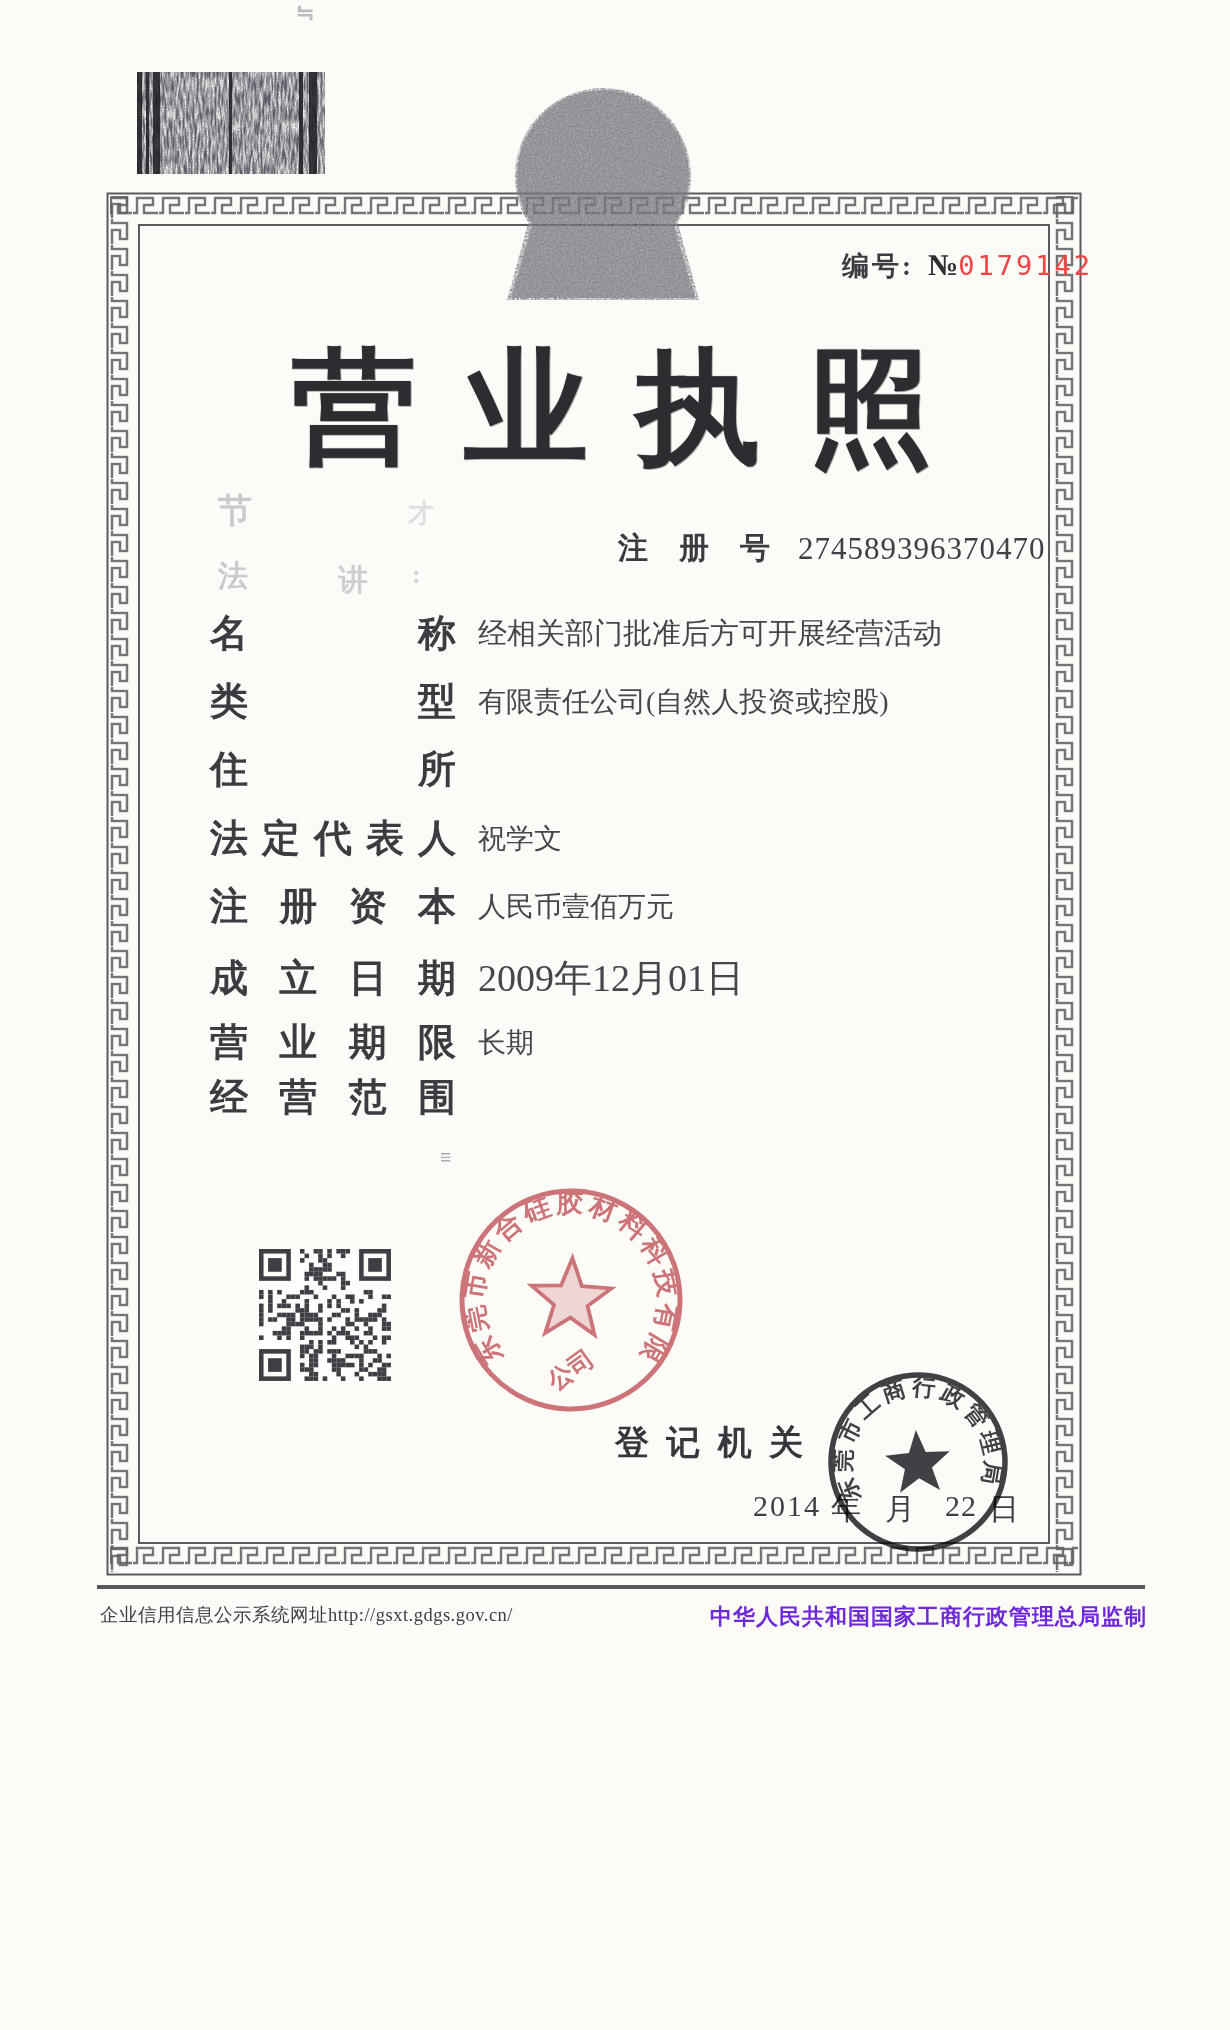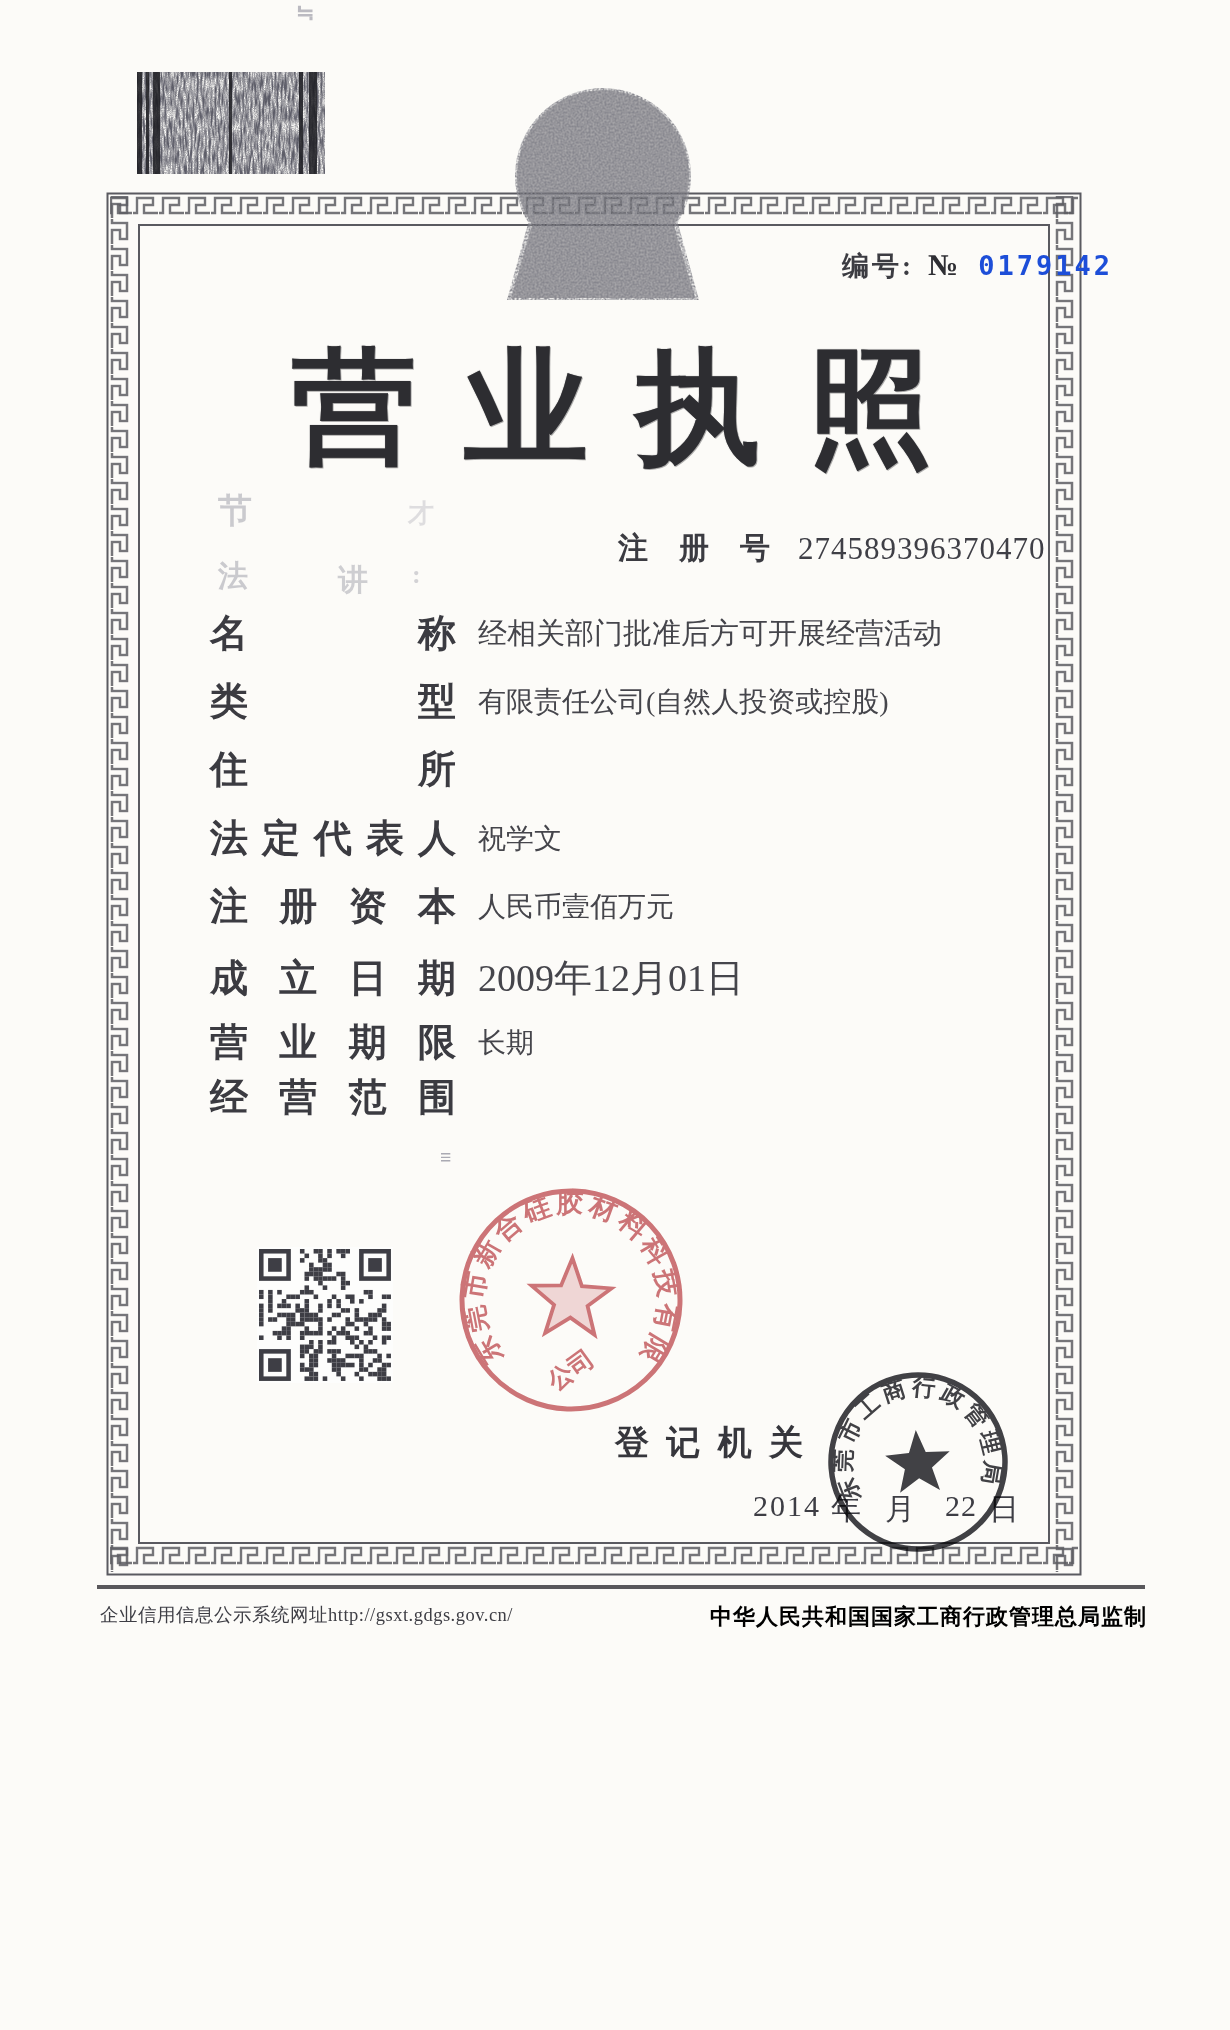--- a/index.html
+++ b/index.html
@@ -8,22 +8,22 @@
     background:#fcfbf8;
     font-family:"Liberation Serif", serif;
     color:#3a3a40;
   }
   .abs{position:absolute;}
 
   
   .serial{left:842px;top:248px;display:flex;align-items:baseline;z-index:2;}
   .serial .s-label{font-size:27px;font-weight:600;letter-spacing:3px;color:#3c3c42;}
   .serial .s-no{font-size:30px;font-weight:800;margin-left:14px;color:#2e2e33;}
-  .serial .s-num{font-size:27px;font-weight:700;margin-left:20px;letter-spacing:3px;
-    font-family:"DejaVu Sans Mono", monospace;color:#1d4ed8;}
+  .serial .s-num{font-size:27px;font-weight:400;margin-left:0;letter-spacing:3px;
+    font-family:"DejaVu Sans Mono", monospace;color:#ef4444;}
 
   
   .cert-title{left:292px;top:338px;display:flex;gap:48px;z-index:2;
     font-family:"Liberation Sans", sans-serif;font-weight:900;font-size:124px;line-height:1.12;
     color:#2d2d31;text-shadow:0 0 1px rgba(45,45,49,.65), 1px 1px 0 rgba(45,45,49,.35);}
 
   
   .regno{left:618px;top:528px;display:flex;align-items:center;z-index:2;}
   .regno .r-label{width:152px;font-size:30px;font-weight:700;color:#3b3b41;}
   .regno .r-value{margin-left:28px;font-size:31px;letter-spacing:1px;color:#3f3f46;font-weight:500;}
@@ -47,21 +47,21 @@
   .issue-date .d-du{margin-left:12px;}
 
   
   .seal{z-index:5;mix-blend-mode:multiply;pointer-events:none;}
   .seal-red{left:452px;top:1181px;opacity:.82;transform:rotate(2deg);}
   .seal-black{left:822px;top:1366px;opacity:.9;transform:rotate(-4deg);}
 
   
   .edge-line{left:97px;top:1585px;width:1048px;height:4px;background:#2f2f34;opacity:.8;z-index:1;}
   .footer-left{left:100px;top:1602px;font-size:18.5px;letter-spacing:.5px;color:#3e3e45;z-index:2;}
-  .footer-right{left:710px;top:1602px;font-size:22px;font-weight:600;letter-spacing:1px;color:#000000;z-index:2;}
+  .footer-right{left:710px;top:1602px;font-size:22px;font-weight:600;letter-spacing:1px;color:#6d28d9;z-index:2;}
 
   
   .artifact{color:#5b5b70;z-index:1;font-weight:600;}
 
   .frame{left:106px;top:192px;z-index:1;}
   .emblem{left:503px;top:82px;z-index:3;}
   .barcode{left:133px;top:64px;z-index:2;}
   .qr{left:257px;top:1247px;z-index:2;}
 </style>
 </head>

